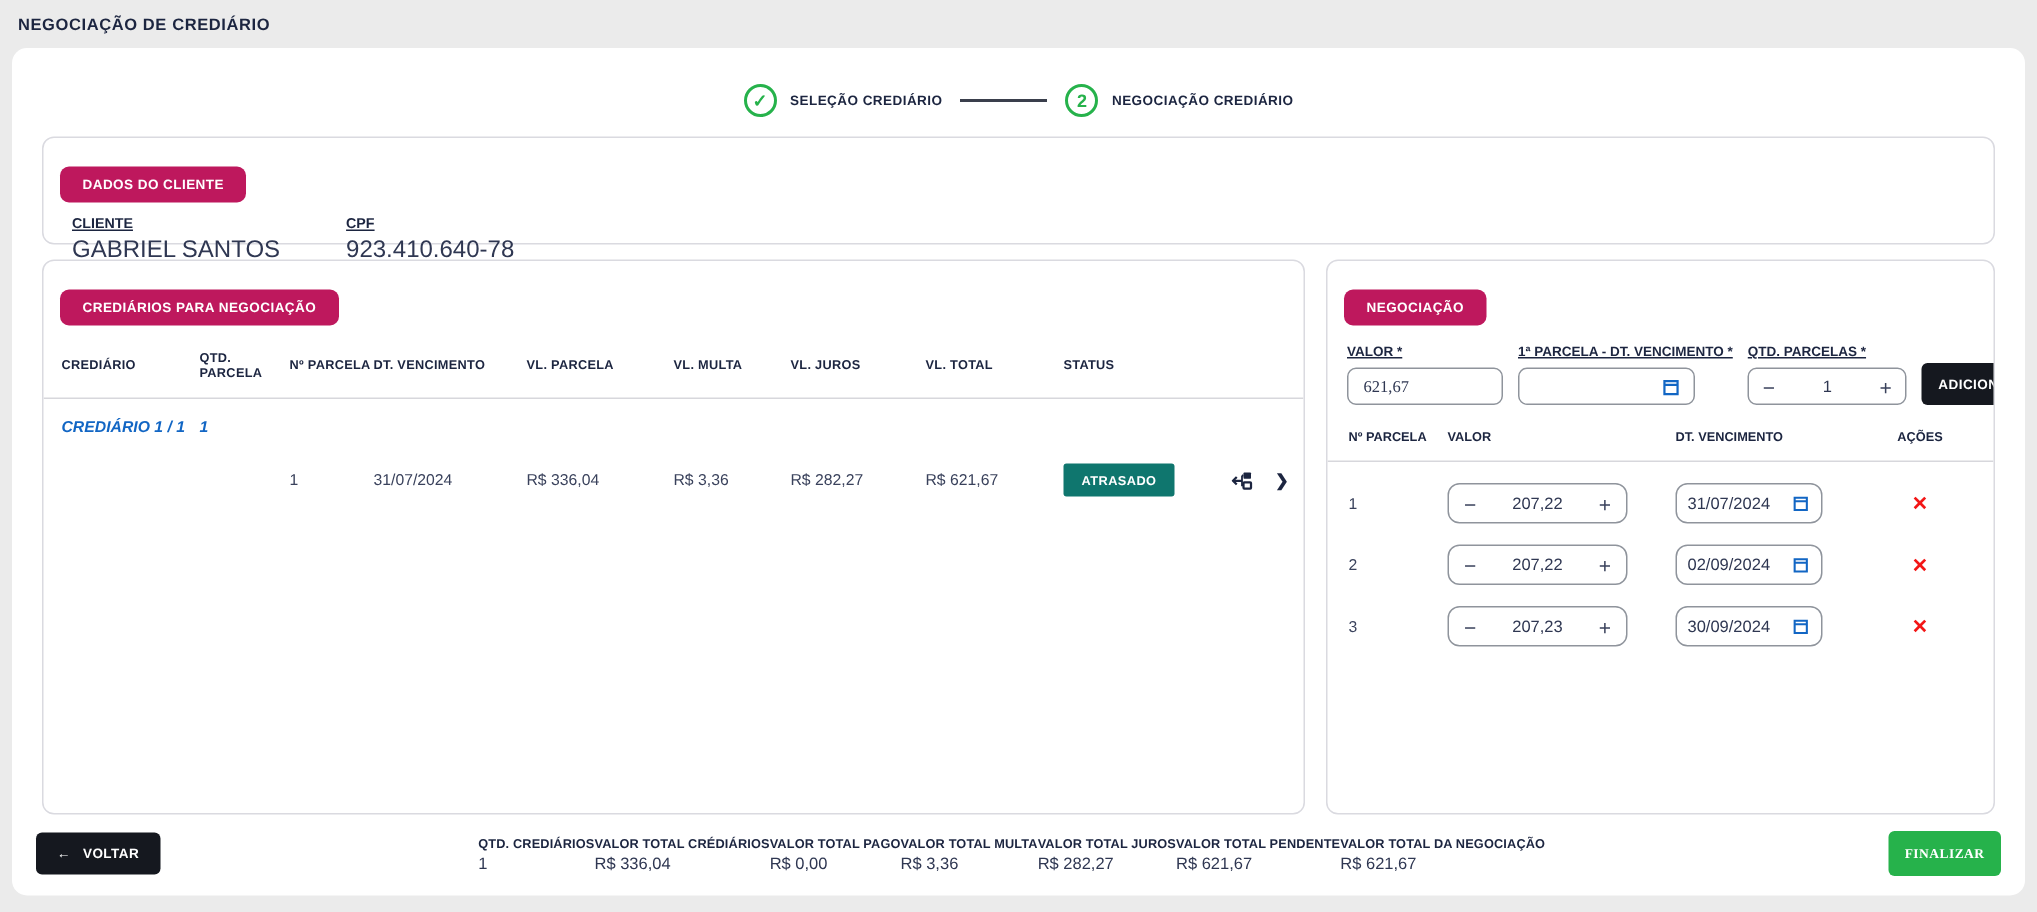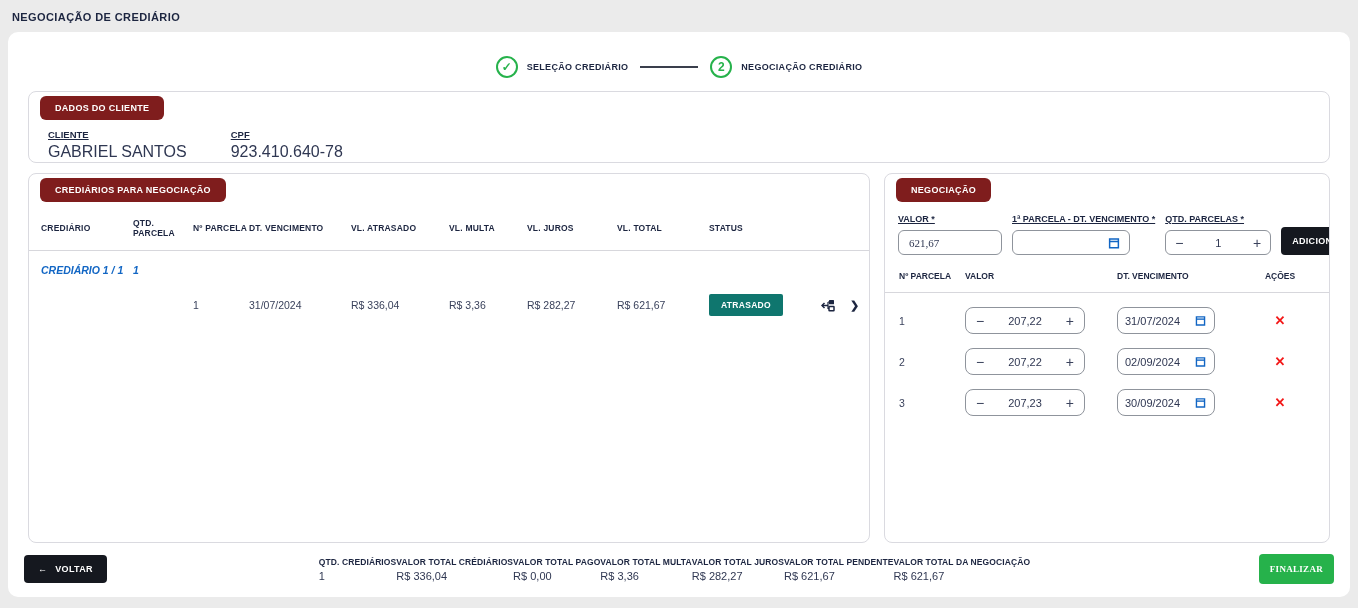--- a/index.html
+++ b/index.html
@@ -28,24 +28,24 @@
   .step-circle {
     width:22px; height:22px; border:2px solid #26b24b; border-radius:50%;
     color:#26b24b; font-size:12px; font-weight:bold;
     display:flex; align-items:center; justify-content:center;
   }
   .step-label { margin-left:9px; font-size:9px; font-weight:bold; letter-spacing:.3px; color:#1c2540; }
   .step-line { width:58px; height:2px; background:#3a3f4c; margin:0 12px; }
   
   .card { background:#fff; border:1px solid #dadae0; border-radius:8px; }
   .badge-blue {
-    display:inline-block; background:#7f1d1d; color:#fff;
+    display:inline-block; background:#be185d; color:#fff;
     font-size:9px; font-weight:bold; letter-spacing:.3px;
     padding:7px 15px; border-radius:6px;
-    margin:4px 0 0 11px;
+    margin:19px 0 0 11px;
   }
   .client-card { margin:13px 20px 0; height:72px; }
   .client-fields { display:flex; gap:44px; margin:9px 0 0 19px; }
   .field-label { font-size:9.5px; font-weight:bold; color:#1c2540;text-decoration:underline; }
   .field-value { font-size:16px; color:#2f3752; margin-top:3px; }
   
   .cards-row { display:flex; gap:14px; margin:10px 20px 0; height:370px; }
   .left-card { flex:1; overflow:hidden; }
   .right-card { width:446px; overflow:hidden; }
   
@@ -140,21 +140,21 @@
 
   <div class="cards-row">
 
     <div class="card left-card">
       <span class="badge-blue">CREDIÁRIOS PARA NEGOCIAÇÃO</span>
       <div class="ltable-head">
         <span>CREDIÁRIO</span>
         <span>QTD. PARCELA</span>
         <span>Nº PARCELA</span>
         <span>DT. VENCIMENTO</span>
-        <span>VL. ATRASADO</span>
+        <span>VL. PARCELA</span>
         <span>VL. MULTA</span>
         <span>VL. JUROS</span>
         <span>VL. TOTAL</span>
         <span>STATUS</span>
         <span></span>
       </div>
       <div class="ltable-group">
         <span>CREDIÁRIO 1 / 1</span>
         <span>1</span>
       </div>

